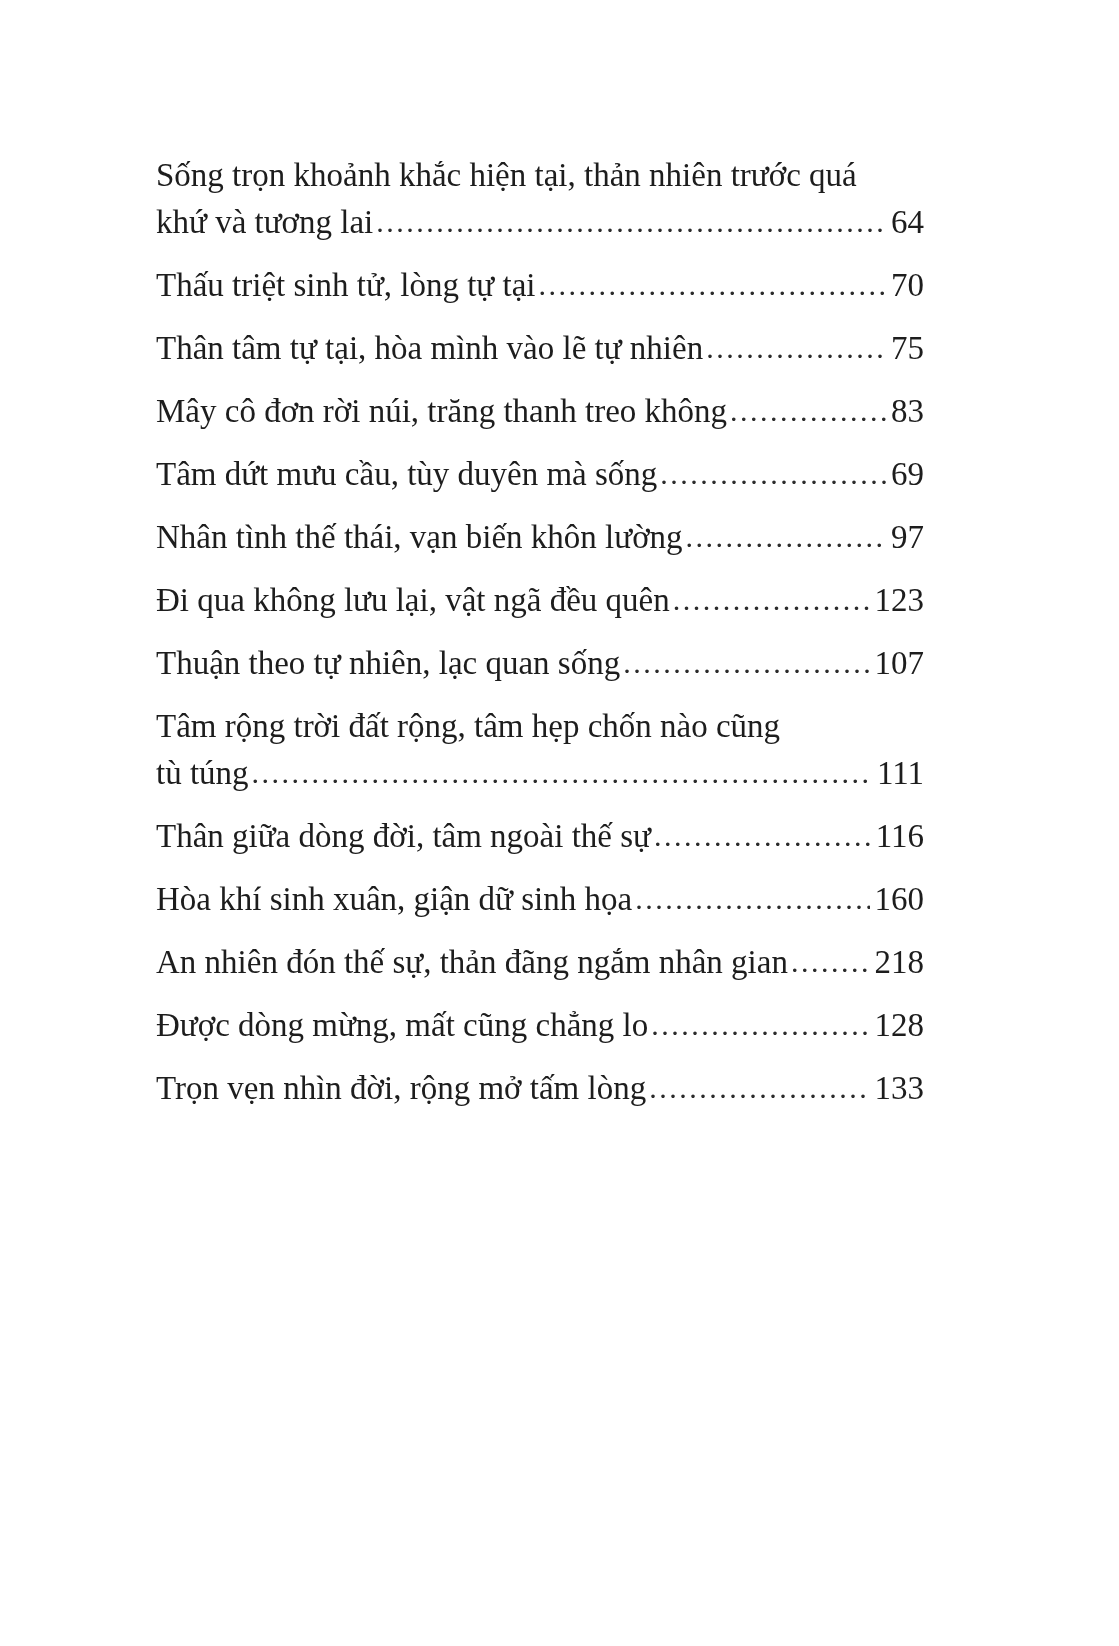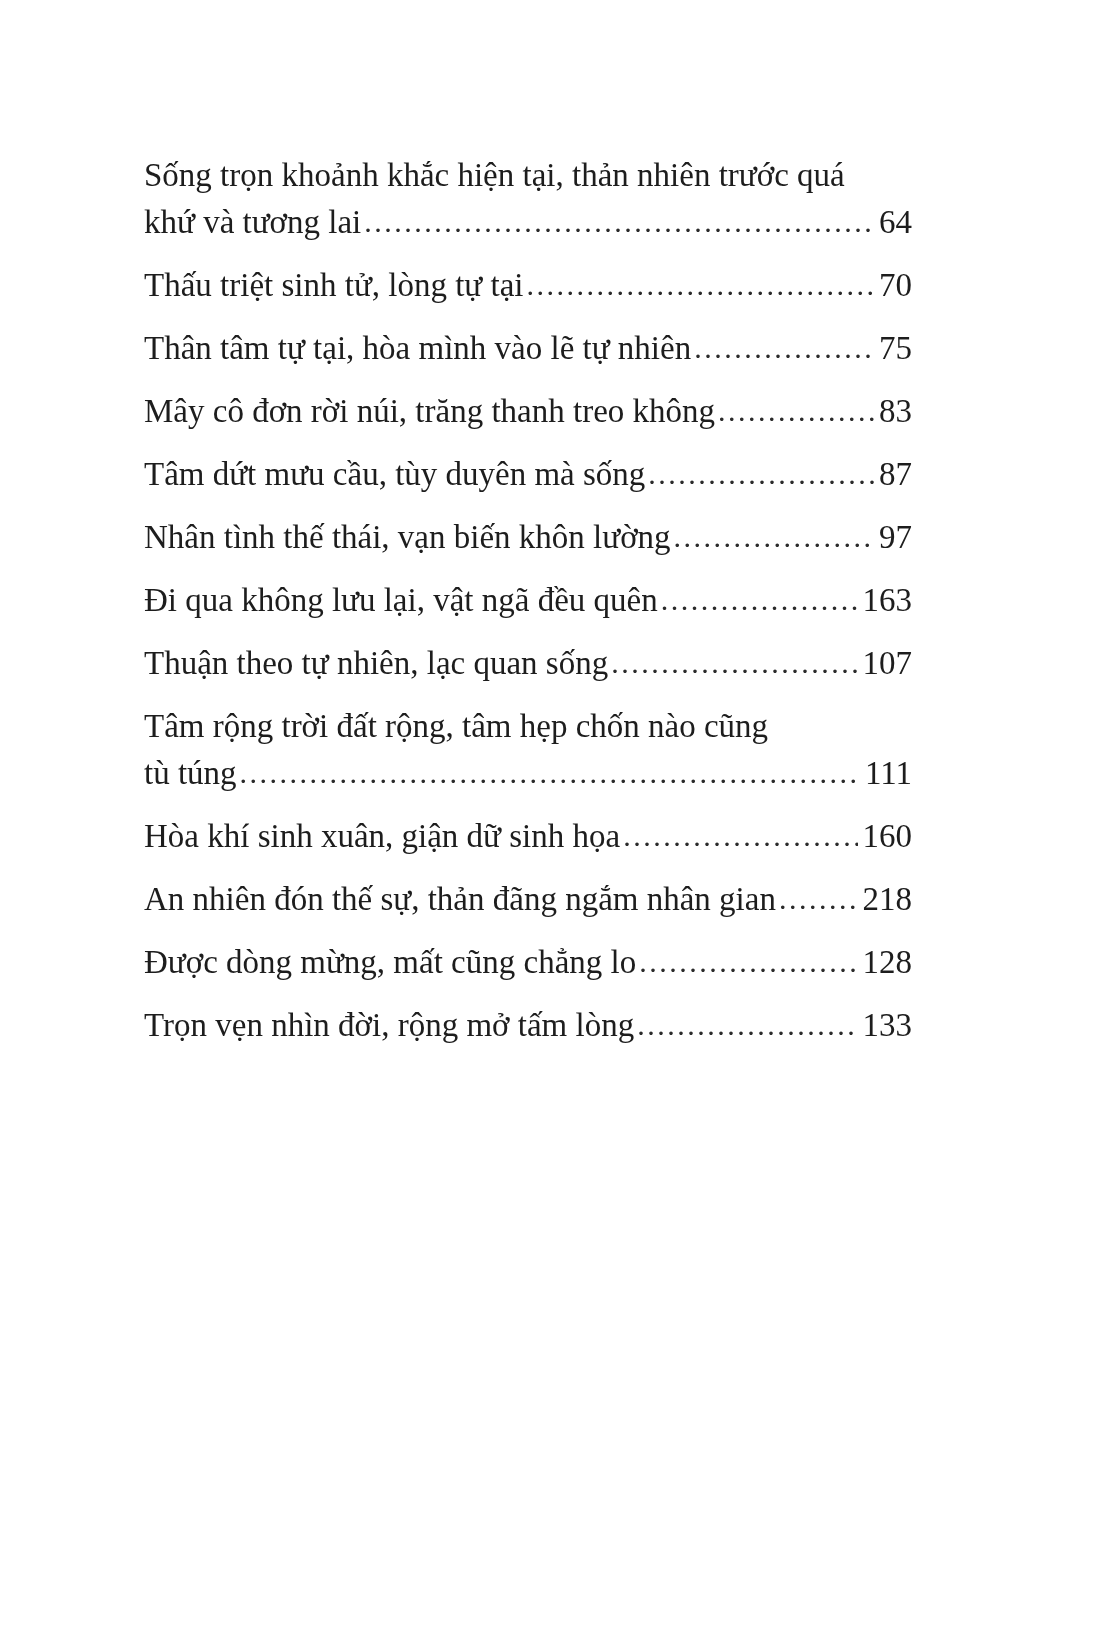--- a/index.html
+++ b/index.html
@@ -14,21 +14,21 @@
   .page {
     position: relative;
     width: 1119px;
     height: 1646px;
     background: #ffffff;
     overflow: hidden;
   }
 
   .toc {
     position: absolute;
-    left: 144px;
+    left: 156px;
     top: 152px;
     width: 768px;
   }
 
   .toc-entry {
     margin-bottom: 16px;
     color: #1d1d1d;
     font-size: 33px;
     line-height: 47px;
   }
@@ -100,50 +100,57 @@
         <div class="toc-row">
           <span class="toc-text">Mây cô đơn rời núi, trăng thanh treo không</span>
           <span class="toc-dots"></span>
           <span class="toc-num">83</span>
         </div>
       </div>
       <div class="toc-entry">
         <div class="toc-row">
           <span class="toc-text">Tâm dứt mưu cầu, tùy duyên mà sống</span>
           <span class="toc-dots"></span>
-          <span class="toc-num">87</span>
+          <span class="toc-num">69</span>
         </div>
       </div>
       <div class="toc-entry">
         <div class="toc-row">
           <span class="toc-text">Nhân tình thế thái, vạn biến khôn lường</span>
           <span class="toc-dots"></span>
           <span class="toc-num">97</span>
         </div>
       </div>
       <div class="toc-entry">
         <div class="toc-row">
           <span class="toc-text">Đi qua không lưu lại, vật ngã đều quên</span>
           <span class="toc-dots"></span>
-          <span class="toc-num">163</span>
+          <span class="toc-num">123</span>
         </div>
       </div>
       <div class="toc-entry">
         <div class="toc-row">
           <span class="toc-text">Thuận theo tự nhiên, lạc quan sống</span>
           <span class="toc-dots"></span>
           <span class="toc-num">107</span>
         </div>
       </div>
       <div class="toc-entry">
         <div class="toc-wrap-line">Tâm rộng trời đất rộng, tâm hẹp chốn nào cũng</div>
         <div class="toc-row">
           <span class="toc-text">tù túng</span>
           <span class="toc-dots"></span>
           <span class="toc-num">111</span>
+        </div>
+      </div>
+      <div class="toc-entry">
+        <div class="toc-row">
+          <span class="toc-text">Thân giữa dòng đời, tâm ngoài thế sự</span>
+          <span class="toc-dots"></span>
+          <span class="toc-num">116</span>
         </div>
       </div>
       <div class="toc-entry">
         <div class="toc-row">
           <span class="toc-text">Hòa khí sinh xuân, giận dữ sinh họa</span>
           <span class="toc-dots"></span>
           <span class="toc-num">160</span>
         </div>
       </div>
       <div class="toc-entry">

